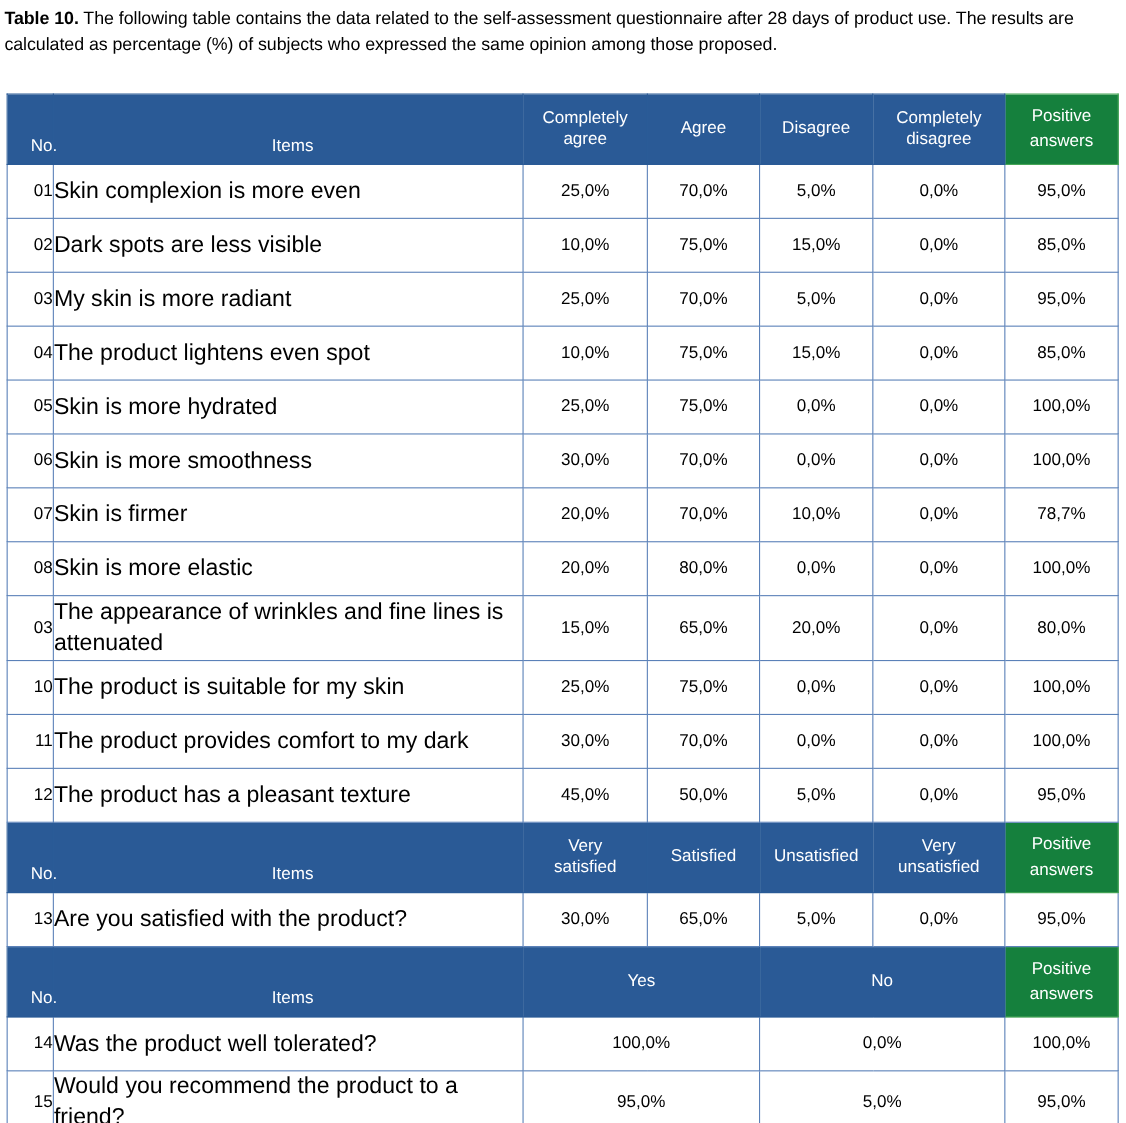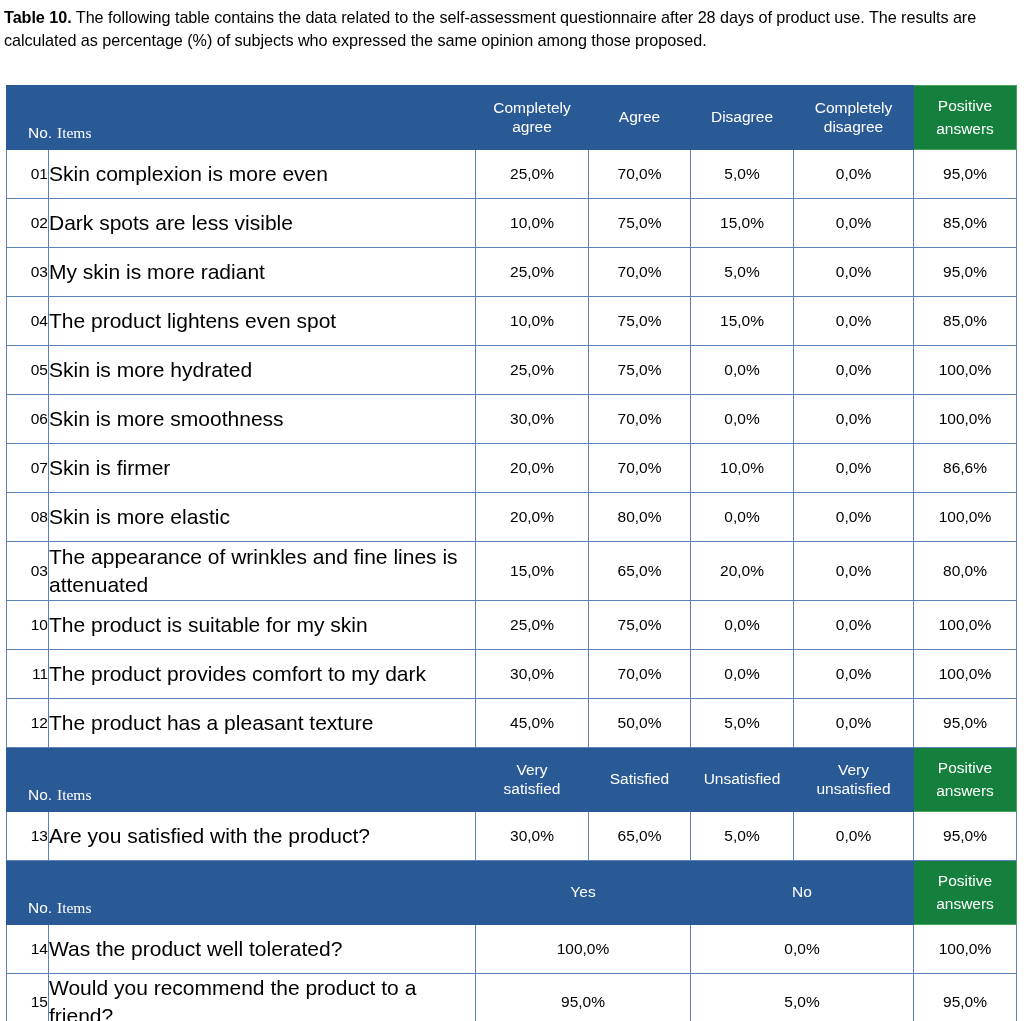--- a/index.html
+++ b/index.html
@@ -70,25 +70,24 @@
     line-height: 1.18;
     text-align: center;
   }
   tr.hdr td.h-no {
     text-align: right;
     padding-left: 21px;
     vertical-align: bottom;
     padding-bottom: 7px;
   }
   tr.hdr td.h-items {
-    text-align: left;
+    text-align: center;
     padding-left: 8px;
     vertical-align: bottom;
     padding-bottom: 7px;
-    font-family: Liberation Serif, serif;
   }
   tr.hdr td.h-green {
     background: #15803d;
     border-color: #46a557;
     border-right: 1.5px solid #46a557;
     color: #ffffff;
     text-align: center;
     line-height: 1.45;
   }
   tr.hdr td.h-mid { vertical-align: middle; }
@@ -213,21 +212,21 @@
           <td class="c-val">0,0%</td>
           <td class="c-val">100,0%</td>
         </tr>
         <tr class="drow">
           <td class="c-num">07</td>
           <td class="c-txt">Skin is firmer</td>
           <td class="c-val">20,0%</td>
           <td class="c-val">70,0%</td>
           <td class="c-val">10,0%</td>
           <td class="c-val">0,0%</td>
-          <td class="c-val">86,6%</td>
+          <td class="c-val">78,7%</td>
         </tr>
         <tr class="drow">
           <td class="c-num">08</td>
           <td class="c-txt">Skin is more elastic</td>
           <td class="c-val">20,0%</td>
           <td class="c-val">80,0%</td>
           <td class="c-val">0,0%</td>
           <td class="c-val">0,0%</td>
           <td class="c-val">100,0%</td>
         </tr>

